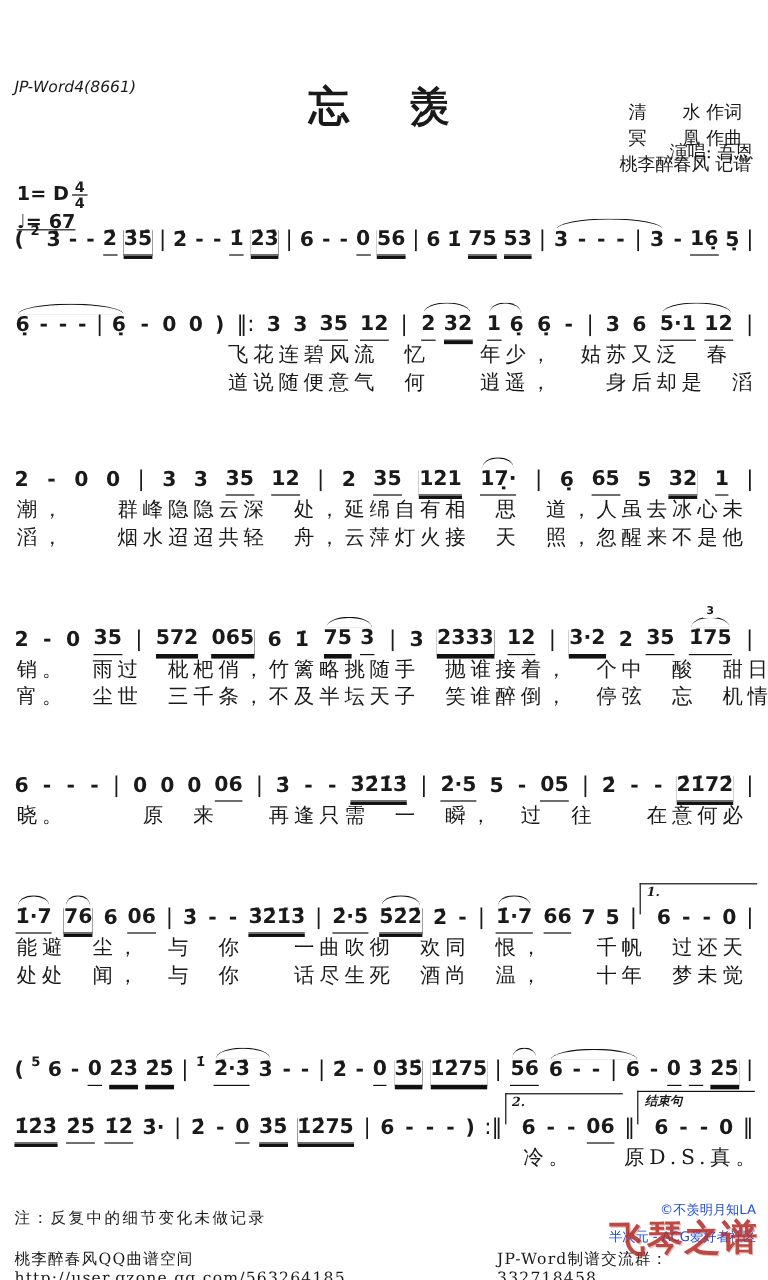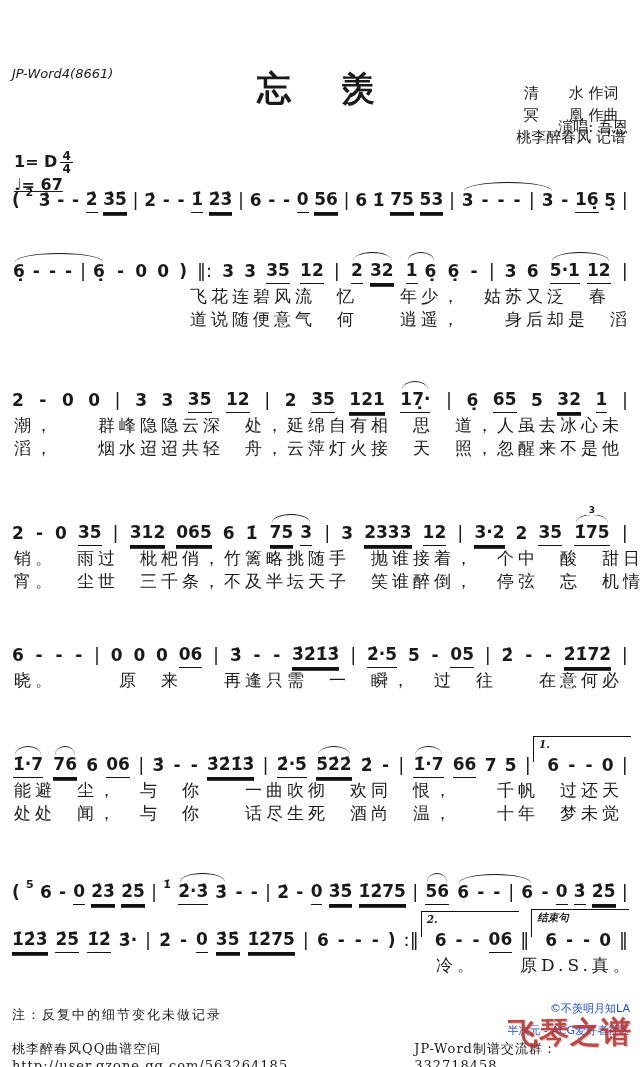--- a/index.html
+++ b/index.html
@@ -204,21 +204,21 @@
         <div class="lyric">潮，　　群峰隐隐云深　处，延绵自有相　思　道，人虽去冰心未</div>
         <div class="lyric">滔，　　烟水迢迢共轻　舟，云萍灯火接　天　照，忽醒来不是他</div>
       </div>
       <div class="system sys-4">
         <div class="notes-row">
           <span class="note">2</span>
           <span class="note dash">-</span>
           <span class="note">0</span>
           <span class="note u1">35</span>
           <span class="bar">|</span>
-          <span class="note u2">312</span>
+          <span class="note u2">572</span>
           <span class="note u2">065</span>
           <span class="note">6</span>
           <span class="note">1̇</span>
           <span class="tie">
             <span class="note u2">75</span>
             <span class="note u1">3</span>
           </span>
           <span class="bar">|</span>
           <span class="note">3</span>
           <span class="note u2">2333</span>

